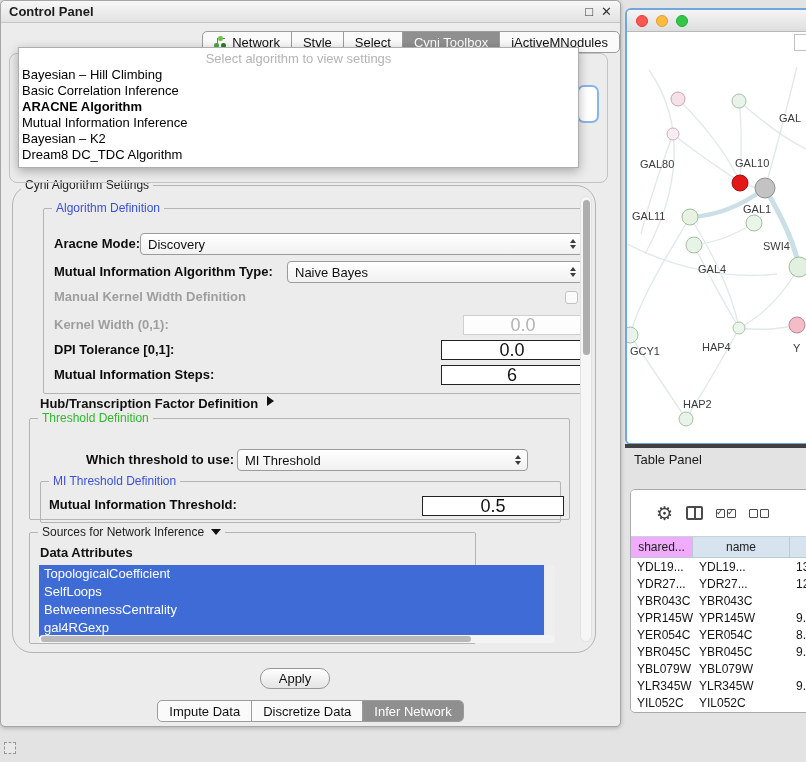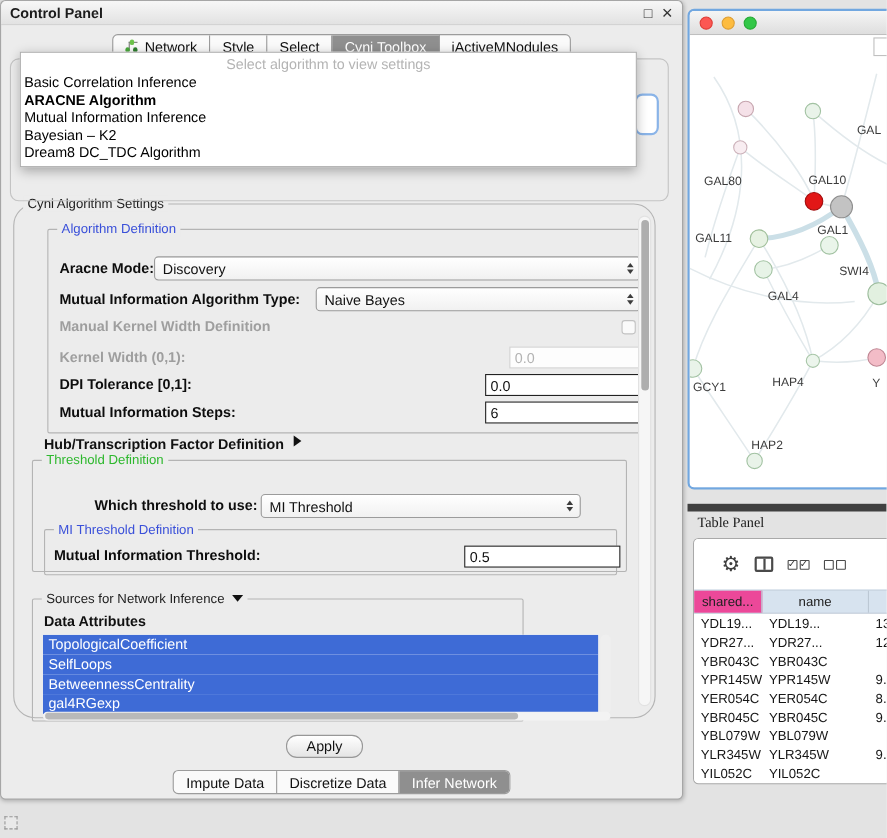--- a/index.html
+++ b/index.html
@@ -11,21 +11,21 @@
 
   
   .control-panel{position:absolute;left:0;top:8;width:621px;height:727px;background:#ececec;
     border:1px solid #a6a6a6;border-radius:5px;box-shadow:0 1px 4px rgba(0,0,0,.25);}
   .titlebar{height:22px;display:flex;align-items:center;background:linear-gradient(#f7f7f7,#e2e2e2);
     border-bottom:1px solid #c4c4c4;border-radius:5px 5px 0 0;padding:0 8px;}
   .titlebar .title{font-weight:bold;font-size:13px;color:#1b1b1b;}
   .win-controls{margin-left:auto;display:flex;gap:8px;}
   .wc{font-size:13px;font-weight:bold;color:#333;line-height:14px;cursor:default;}
 
-  .tabbar{position:absolute;top:30px;left:0;right:0;display:flex;justify-content:center;}
+  .tabbar{position:absolute;top:30px;left:0;right:0;display:flex;justify-content:flex-end;}
   .tabgroup{display:flex;border:1px solid #9c9c9c;border-radius:5px;overflow:hidden;background:#fafafa;height:22px;}
   .tab{display:flex;align-items:center;padding:0 11px;font-size:13px;border-right:1px solid #9c9c9c;color:#111;white-space:nowrap;}
   .tab:last-child{border-right:none;}
   .tab.active{background:#8f8f8f;color:#fff;}
   .net-icon{width:13px;height:12px;position:relative;display:inline-block;margin-right:5px;}
   .net-icon::after{content:"";position:absolute;left:3px;top:2px;width:7px;height:7px;border-left:1px solid #7a7a7a;border-top:1px solid #7a7a7a;}
   .net-icon::before{content:"";position:absolute;left:0;top:7px;width:4.5px;height:4.5px;border-radius:50%;background:#49a93c;
     box-shadow:7px 0 0 #2e7d2e,4px -7px 0 #6cc24a;z-index:1;}
 
   .behind-panel{position:absolute;left:8px;top:52px;width:599px;height:130px;border:1px solid #c3c3c3;border-radius:8px;z-index:1;}
@@ -42,34 +42,34 @@
   .groupbox{position:absolute;border:1px solid #b4b4b4;border-radius:2px;}
   .legend{position:absolute;top:-8px;left:8px;background:#ececec;padding:0 4px;font-size:12px;color:#1d1d1d;
     white-space:nowrap;display:flex;align-items:center;}
   .legend.blue{color:#3a50d9;}
   .legend.green{color:#2eb82e;}
 
   .gb-settings{left:11px;top:184px;width:584px;height:468px;border-radius:20px;}
   .gb-algo{left:30px;top:22px;width:541px;height:186px;}
   .gb-threshold{left:16px;top:232px;width:541px;height:102px;}
   .gb-mi{left:10px;top:62px;width:521px;height:42px;}
-  .gb-sources{left:16px;top:346px;width:447px;height:112px;margin-top:12px;}
+  .gb-sources{left:16px;top:346px;width:447px;height:112px;}
 
   .flabel{position:absolute;font-weight:bold;font-size:13px;line-height:22px;color:#0d0d0d;white-space:nowrap;}
   .flabel.disabled{color:#9e9e9e;}
 
   .combo{position:absolute;height:22px;border:1px solid #9b9b9b;border-radius:4px;
     background:linear-gradient(#ffffff,#f1f1f1);display:flex;align-items:center;padding-left:7px;font-size:13px;gap:40px;}
   .combo-val{flex:1;overflow:hidden;white-space:nowrap;}
   .combo-arrows{display:flex;flex-direction:column;align-items:center;gap:2px;margin-right:6px;}
   .tu{width:0;height:0;border-left:3.5px solid transparent;border-right:3.5px solid transparent;border-bottom:4px solid #3c3c3c;}
   .td{width:0;height:0;border-left:3.5px solid transparent;border-right:3.5px solid transparent;border-top:4px solid #3c3c3c;}
 
-  .num{position:absolute;height:20px;border:1.5px solid #222;background:#fff;font-size:13px;
-    font-family:"Liberation Sans","DejaVu Sans",sans-serif;text-align:left;padding:0 4px;color:#111;}
+  .num{position:absolute;height:20px;border:1.5px solid #222;background:#fff;font-size:18px;
+    font-family:"Liberation Sans","DejaVu Sans",sans-serif;text-align:center;padding:0 4px;color:#111;}
   .num.off{border:1px solid #cfcfcf;color:#b3b3b3;background:#fdfdfd;}
   .checkbox{position:absolute;width:13px;height:13px;border:1px solid #c2c2c2;border-radius:3px;background:#fafafa;}
 
   .hub-row{position:absolute;left:27px;top:210px;display:flex;gap:9px;font-weight:bold;font-size:13px;}
   .tri-right{width:0;height:0;border-top:5.5px solid transparent;border-bottom:5.5px solid transparent;border-left:7px solid #111;}
   .tri-down{width:0;height:0;border-left:5.5px solid transparent;border-right:5.5px solid transparent;border-top:6px solid #111;margin-left:7px;}
 
   .attr-title{position:absolute;left:10px;top:12px;font-weight:bold;font-size:13px;}
   .attr-list{position:absolute;left:9px;top:32px;width:505px;height:72px;background:#fff;overflow:hidden;}
   .attr-item{height:18px;line-height:18px;background:#3e6bd6;color:#fff;font-size:13px;padding-left:5px;white-space:nowrap;}
@@ -93,34 +93,34 @@
   .tl{width:12px;height:12px;border-radius:50%;margin-right:8px;}
   .tl.red{background:#fc5753;border:1px solid #df3e38;}
   .tl.yellow{background:#fdbc40;border:1px solid #de9f34;}
   .tl.green{background:#33c748;border:1px solid #27aa35;}
   .net-content{position:relative;height:411px;background:#fff;}
   #net-svg{position:absolute;left:0;top:0;}
   #net-svg text{font-family:"Liberation Sans","DejaVu Sans",sans-serif;font-size:11px;fill:#3b3b3b;}
   .net-scrollbtn{position:absolute;left:167px;top:2px;width:15px;height:17px;background:#fff;border:1px solid #c0c0c0;}
 
   
-  .tp-title{position:absolute;left:625px;top:458px;width:181px;height:26px;display:flex;align-items:center;
-    padding-left:9px;font-size:13px;color:#1a1a1a;border-top:7px solid #404040;font-family:Liberation Serif, serif;}
+  .tp-title{position:absolute;left:625px;top:444px;width:181px;height:26px;display:flex;align-items:center;
+    padding-left:9px;font-size:13px;color:#1a1a1a;border-top:4px solid #404040;}
   .table-window{position:absolute;left:630px;top:489px;width:180px;height:224px;background:#fff;
     border:1px solid #a9a9a9;border-radius:5px 0 0 5px;overflow:hidden;}
   .ttoolbar{height:46px;display:flex;align-items:center;gap:13px;padding-left:25px;background:#fff;}
   .gear{font-size:19px;color:#3f3f3f;line-height:1;}
   .cols-icon{width:17px;height:14px;border:2px solid #4a4a4a;border-radius:2px;position:relative;display:inline-block;}
   .cols-icon::after{content:"";position:absolute;left:50%;top:0;bottom:0;width:2px;background:#4a4a4a;transform:translateX(-50%);}
   .cb-group{display:flex;gap:2px;}
   .mcb{width:9px;height:9px;border:1.5px solid #4a4a4a;border-radius:1px;display:inline-block;position:relative;background:#fff;}
   .mcb.checked::after{content:"\2713";position:absolute;left:-1px;top:-3px;font-size:9px;color:#333;font-weight:bold;}
   .thead{display:flex;height:22px;background:#d7e3ef;border-top:1px solid #c6d2de;border-bottom:1px solid #bcc8d4;font-size:12px;color:#222;}
   .th{display:flex;align-items:center;justify-content:center;border-right:1px solid #bcc8d4;overflow:hidden;white-space:nowrap;}
-  .th.c0{width:62px;background:#ec4899;}
+  .th.c0{width:62px;background:#f0abfc;}
   .th.c1{width:97px;}
   .th.c2{flex:1;}
   .tbody{background:#fff;}
   .trow{display:flex;height:17px;font-size:12px;color:#161616;align-items:center;}
   .tcell{padding-left:6px;overflow:hidden;white-space:nowrap;}
   .tcell.c0{width:62px;}
   .tcell.c1{width:97px;}
   .tcell.c2{flex:1;}
 
   .corner-icon{position:absolute;left:4px;top:742px;width:12px;height:12px;border:1px dashed #979797;background:#e9e9e9;}
@@ -158,20 +158,21 @@
         </div>
       </div>
   </div>
 
   <div class="behind-panel"></div>
   <div class="focus-box"></div>
 
   <div class="popup">
     <div class="popup-header">Select algorithm to view settings</div>
     <div>
+        <div class="popup-item">Bayesian – Hill Climbing</div>
         <div class="popup-item">Basic Correlation Inference</div>
         <div class="popup-item sel">ARACNE Algorithm</div>
         <div class="popup-item">Mutual Information Inference</div>
         <div class="popup-item">Bayesian – K2</div>
         <div class="popup-item">Dream8 DC_TDC Algorithm</div>
       </div>
   </div>
 
   <div class="groupbox gb-settings">
     <span class="legend">Cyni Algorithm Settings</span>

